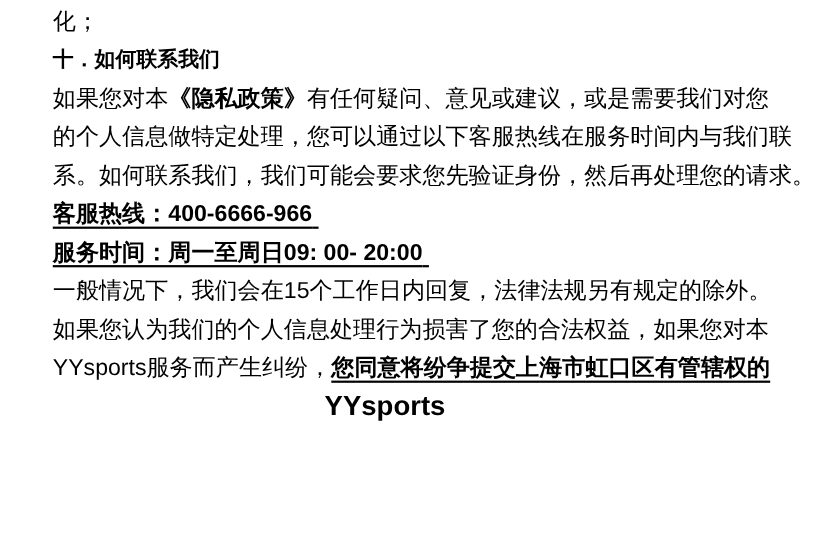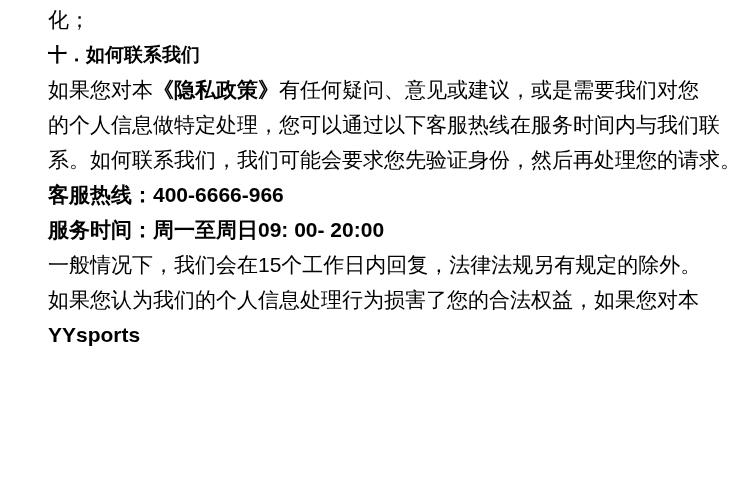--- a/index.html
+++ b/index.html
@@ -20,32 +20,33 @@
     height: 35px;
     white-space: nowrap;
   }
   .heading {
     font-weight: 700;
     font-size: 19px;
   }
   .b { font-weight: 700; text-align: center; }
   .bu {
     font-weight: 700;
+    text-decoration: underline;
     text-decoration-thickness: 2px;
     text-underline-offset: 5px;
     text-decoration-color: #000000;
     text-align: center;
   }
   
   .ext::after { content: "\00a0"; }
   .sig {
-    text-align: left;
+    text-align: center;
     padding-right: 48px;
     font-weight: 700;
-    font-size: 21px;
+    font-size: 25px;
   }
 </style>
 </head>
 <body>
 
 <div class="doc">
 
   <div class="line">
     <span>化；</span>
   </div>
@@ -76,19 +77,22 @@
   </div>
 
   <div class="line">
     <span>一般情况下，我们会在15个工作日内回复，法律法规另有规定的除外。</span>
   </div>
 
   <div class="line">
     <span>如果您认为我们的个人信息处理行为损害了您的合法权益，如果您对本</span>
   </div>
 
+  <div class="line">
+    <span>YYsports服务而产生纠纷，</span><span class="bu">您同意将纷争提交上海市虹口区有管辖权的</span>
+  </div>
 
 
   <div class="line sig">
     <span>YYsports</span>
   </div>
 
 </div>
 
 </body></html>

